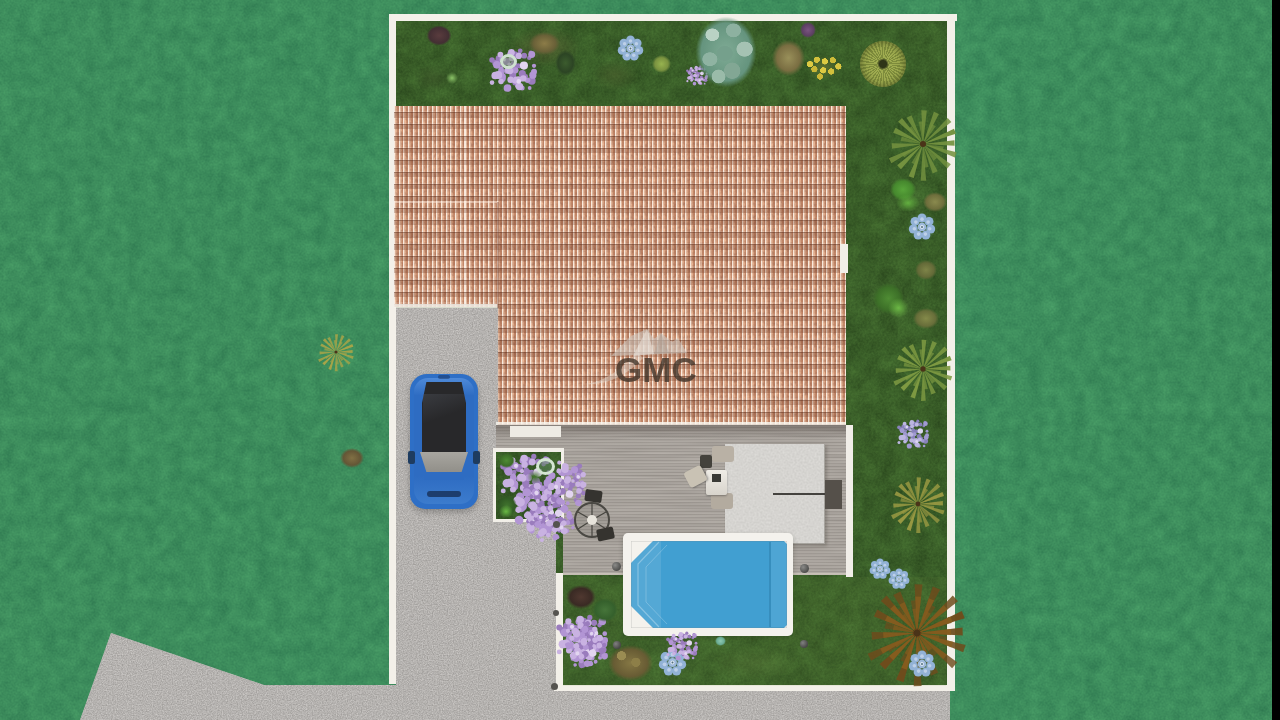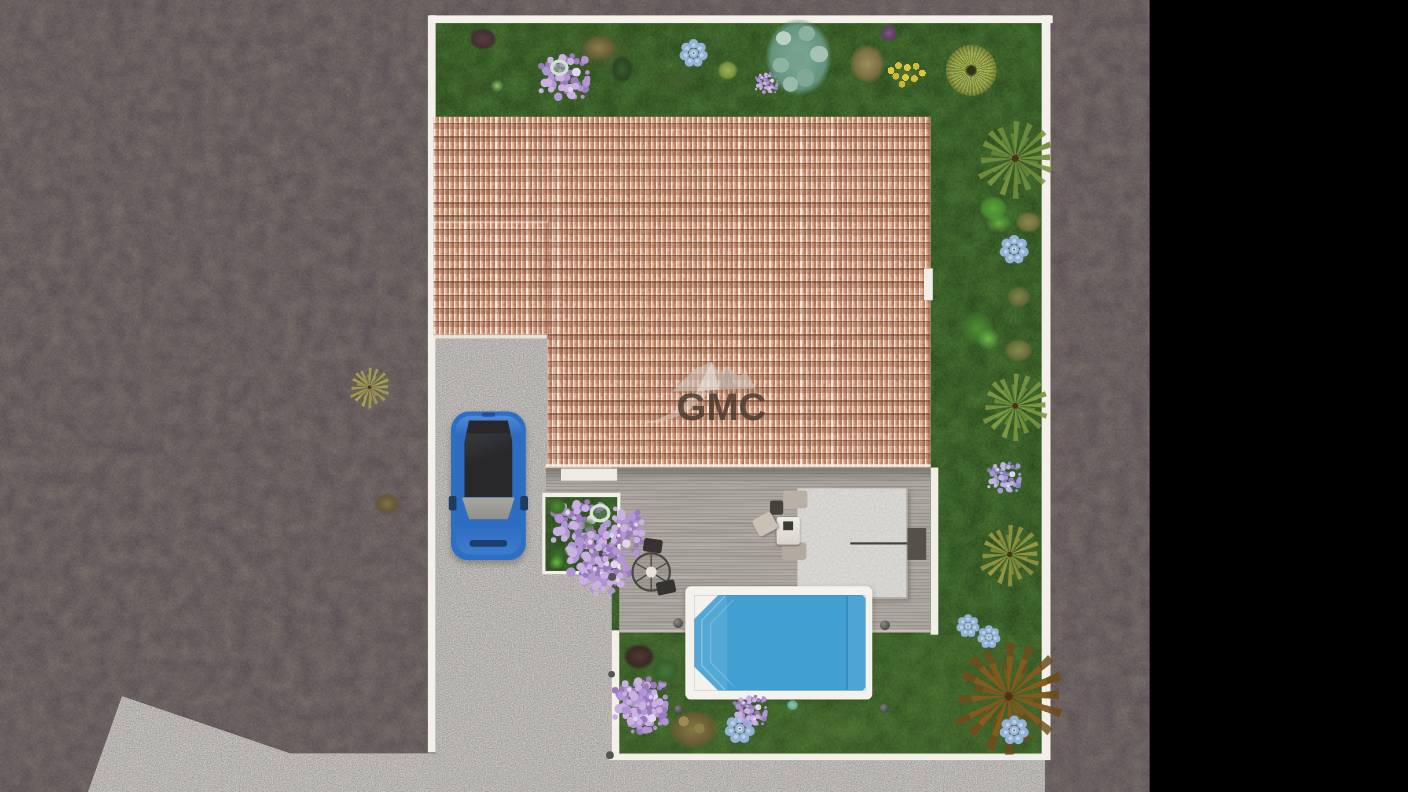--- a/index.html
+++ b/index.html
@@ -1,16 +1,16 @@
 <!DOCTYPE html>
 <html><head>
 <meta charset="utf-8">
 <style>
 html,body{margin:0;padding:0;background:#000;}
-#scene{position:relative;width:1045px;height:720px;overflow:hidden;font-family:"Liberation Sans",sans-serif;background:#a21caf;}
+#scene{position:relative;width:1272px;height:720px;overflow:hidden;font-family:"Liberation Sans",sans-serif;background:#14b8a6;}
 #scene div{position:absolute;}
 .tex{position:absolute;left:0;top:0;width:100%;height:100%;display:block;}
 </style>
 </head>
 <body>
 <svg width="0" height="0" style="position:absolute">
 <defs>
 <filter id="fg" color-interpolation-filters="sRGB" x="0%" y="0%" width="100%" height="100%">
   <feTurbulence type="fractalNoise" baseFrequency="0.06" numOctaves="3" seed="4" result="t1"></feTurbulence>
   <feColorMatrix in="t1" type="matrix" values="0.30 0 0 0 0.08  0.45 0 0 0 0.16  0.22 0 0 0 0.05  0 0 0 0 0.50" result="c1"></feColorMatrix>

